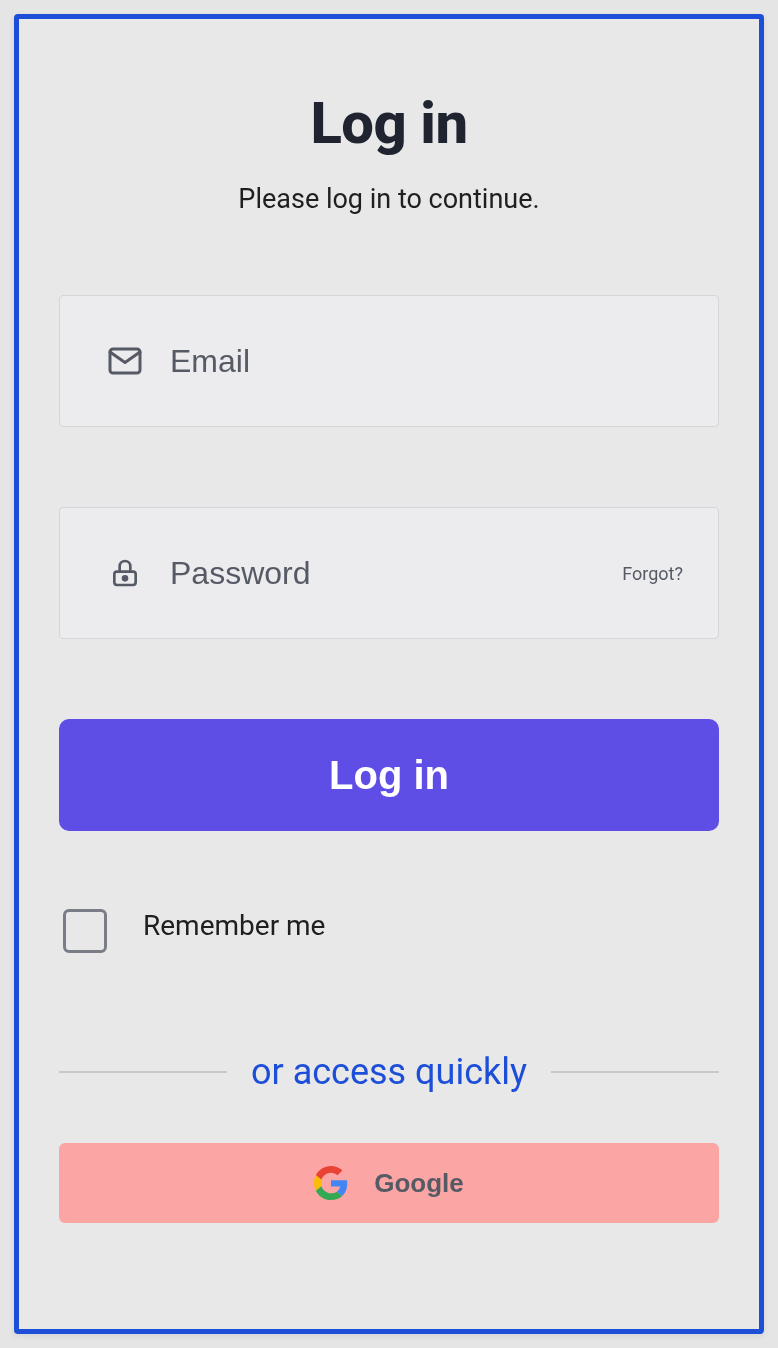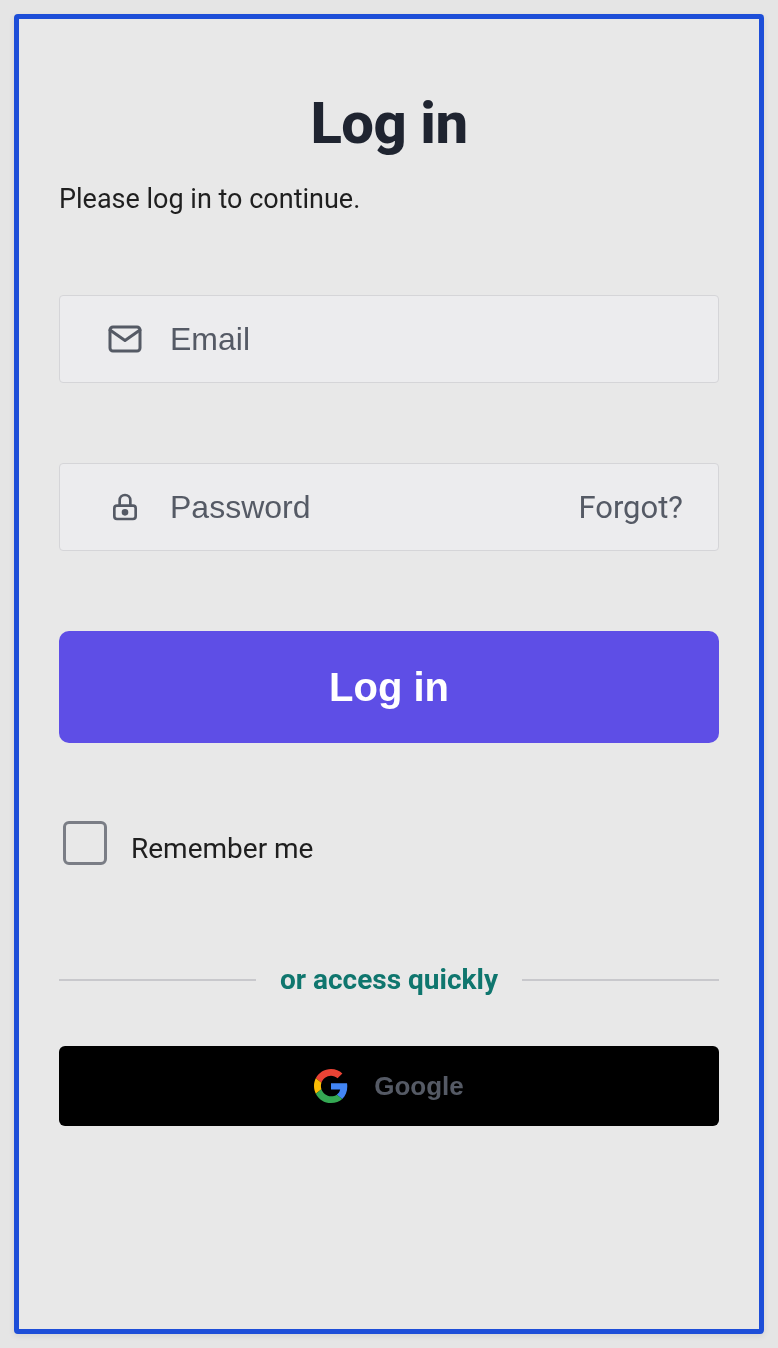--- a/index.html
+++ b/index.html
@@ -24,32 +24,33 @@
     }
     .title {
       text-align: center;
       font-size: 58px;
       font-weight: 800;
       color: #1f2430;
       margin-bottom: 26px;
       letter-spacing: -0.5px;
     }
     .subtitle {
+      text-align: center;
       font-size: 27px;
       color: #1f1f1f;
       margin-bottom: 80px;
       font-weight: 400;
     }
     .input-group {
       position: relative;
       margin-bottom: 80px;
     }
     .input-field {
       width: 100%;
-      height: 88px;
+      height: 132px;
       background: #ececee;
       border: 1px solid #d5d5d8;
       border-radius: 4px;
       padding: 0 46px 0 110px;
       font-size: 32px;
       color: #555a65;
       outline: none;
     }
     .input-field::placeholder {
       color: #555a65;
@@ -64,41 +65,41 @@
       color: #555a65;
       display: flex;
       align-items: center;
       justify-content: center;
     }
     .forgot-link {
       position: absolute;
       right: 36px;
       top: 50%;
       transform: translateY(-50%);
-      font-size: 31px;
+      font-size: 18px;
       color: #555a65;
       text-decoration: none;
       cursor: pointer;
     }
     .login-button {
       width: 100%;
       height: 112px;
       background: #5e4ee6;
       border: none;
       border-radius: 10px;
       color: #ffffff;
       font-size: 40px;
       font-weight: 700;
       cursor: pointer;
       margin-bottom: 78px;
     }
     .remember-row {
       display: flex;
-      align-items: flex-end;
-      gap: 24px;
+      align-items: flex-start;
+      gap: 36px;
       margin-bottom: 98px;
       padding-left: 4px;
     }
     .checkbox {
       width: 44px;
       height: 44px;
       border: 3px solid #7a7d85;
       border-radius: 6px;
       background: transparent;
       cursor: pointer;
@@ -112,28 +113,28 @@
       align-items: center;
       gap: 24px;
       margin-bottom: 50px;
     }
     .divider-line {
       flex: 1;
       height: 2px;
       background: #c8c8cc;
     }
     .divider-text {
-      font-size: 28px;
-      font-weight: 700;
-      color: #0f766e;
+      font-size: 36px;
+      font-weight: 400;
+      color: #1d4ed8;
     }
     .oauth-button {
       width: 100%;
       height: 80px;
-      background: #000000;
+      background: #fca5a5;
       border: none;
       border-radius: 6px;
       display: flex;
       align-items: center;
       justify-content: center;
       gap: 26px;
       font-size: 26px;
       font-weight: 700;
       color: #555a65;
       cursor: pointer;

